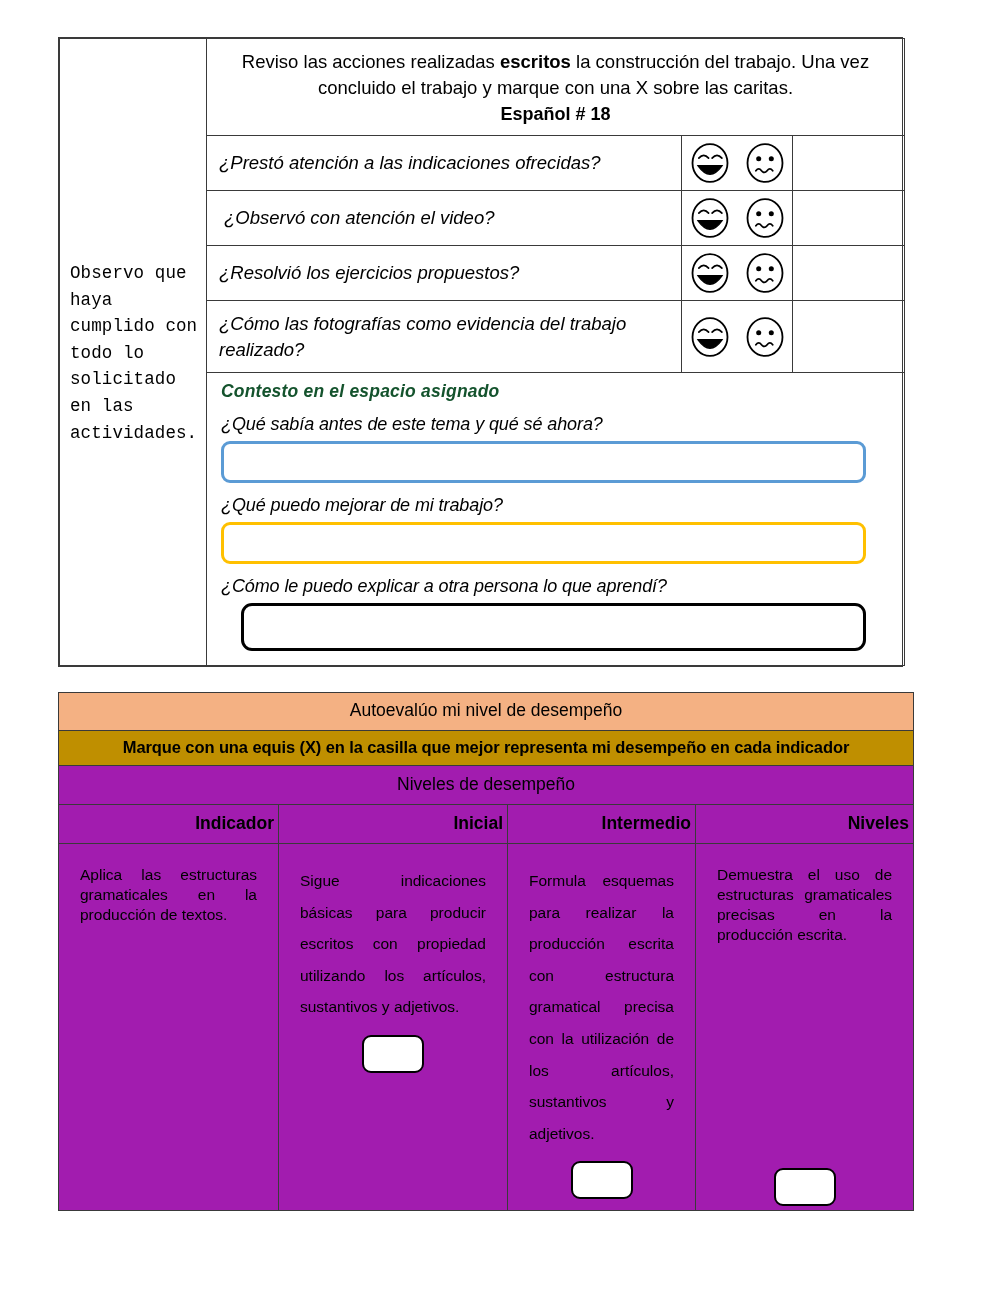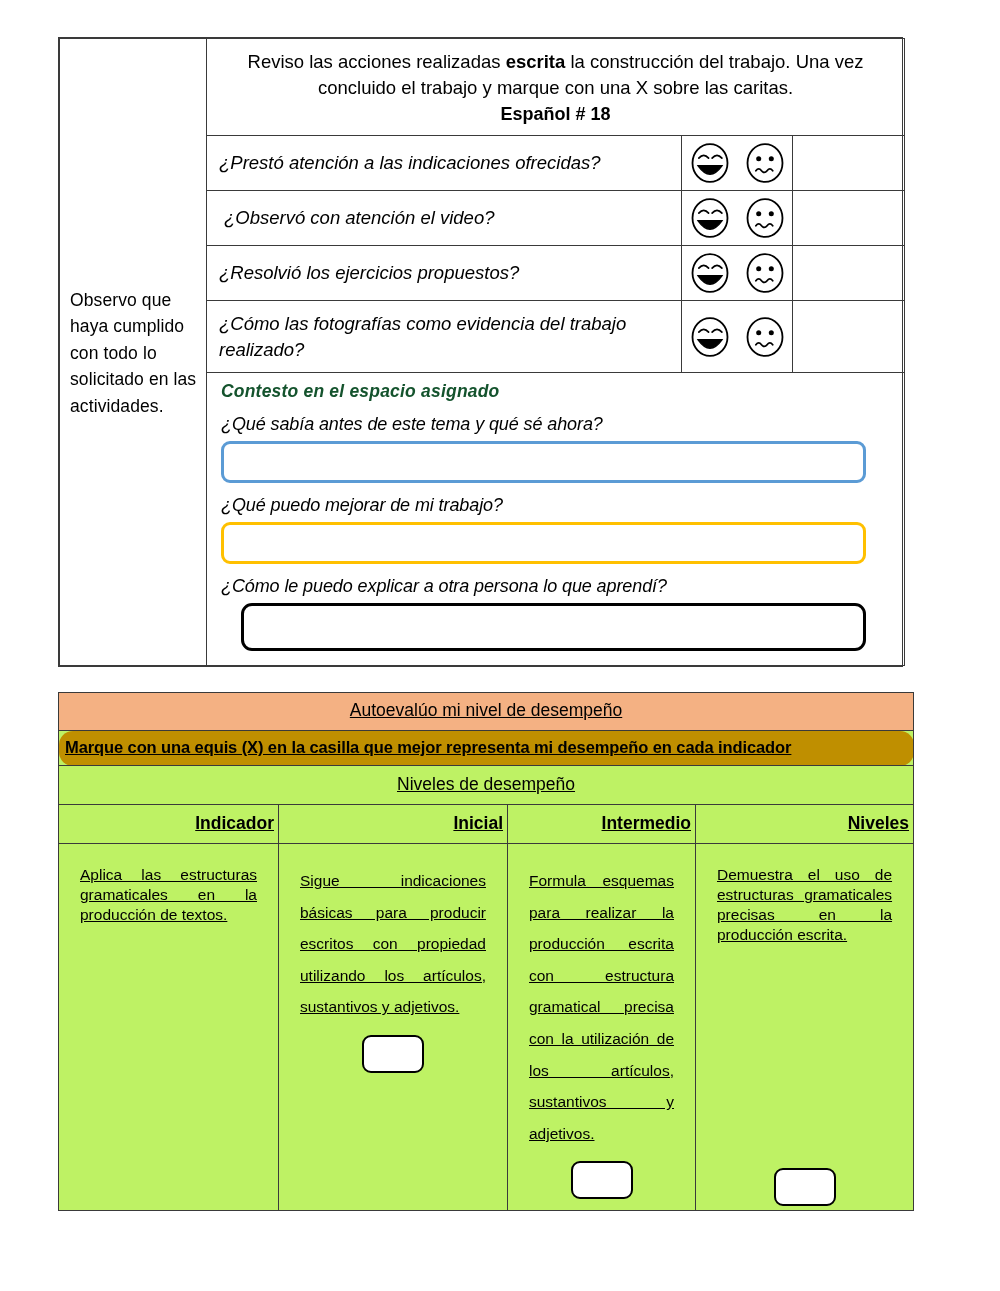--- a/index.html
+++ b/index.html
@@ -25,20 +25,21 @@
   .t1 td { border: 1.2px solid #3a3a3a; vertical-align: top; padding: 0; }
 
   .left-col {
     width: 147px;
     font-size: 17.5px;
     line-height: 1.52;
     padding: 0 8px 0 10px !important;
     vertical-align: middle !important;
     font-weight: 300;
     letter-spacing: 0.1px;
+    font-family: Liberation Mono, monospace;
   }
   .left-col .lc-inner { padding-top: 2px; }
 
   .intro {
     padding: 10px 14px 8px 14px !important;
     text-align: center;
     font-size: 18.5px;
     line-height: 1.42;
     font-weight: 300;
   }
@@ -98,39 +99,38 @@
   .ans-gold  { border: 3px solid #ffc000; height: 42px; margin-bottom: 2px; }
   .ans-black { border: 3.5px solid #000000; height: 48px; margin: 6px 0 0 20px; border-radius: 11px; }
 
   
   .t2 {
     position: absolute;
     left: 58px; top: 692px;
     width: 855px;
     border-collapse: collapse;
     table-layout: fixed;
-    background: #bef264;
-    text-decoration: underline;
+    background: #a21caf;
   }
   .t2 td { border: 1.2px solid #3a3a3a; padding: 0; vertical-align: top; }
 
   .band-peach {
     background: #f4b183;
     text-align: center;
     font-size: 17.5px;
     padding: 7px 4px 9px 4px !important;
     font-weight: 300;
   }
   .band-gold {
     background: #bf8f00;
+    text-align: center;
     font-size: 16.5px;
     font-weight: 700;
     padding: 7px 6px 8px 6px !important;
     letter-spacing: -0.1px;
-    border-radius: 14px;
   }
   .band-plain {
     text-align: center;
     font-size: 17.5px;
     padding: 8px 4px 9px 4px !important;
     font-weight: 300;
   }
   .colhead {
     text-align: right;
     font-weight: 700;
@@ -167,21 +167,21 @@
         <col style="width:475px">
         <col style="width:111px">
         <col style="width:112px">
       </colgroup>
       <tbody>
         <tr>
           <td class="left-col" rowspan="6">
             <div class="lc-inner">Observo que haya cumplido con todo lo solicitado en las actividades.</div>
           </td>
           <td class="intro" colspan="3">
-            <span>Reviso las acciones realizadas </span><b>escrita</b><span> la construcción del trabajo. Una vez concluido el trabajo y marque con una X sobre las caritas.</span>
+            <span>Reviso las acciones realizadas </span><b>escritos</b><span> la construcción del trabajo. Una vez concluido el trabajo y marque con una X sobre las caritas.</span>
             <span class="esp">Español # 18</span>
           </td>
         </tr>
 
         <tr>
           <td class="qtext">¿Prestó atención a las indicaciones ofrecidas?</td>
           <td class="facecell">
             <div class="facerow">
               <svg class="face" viewBox="0 0 60 60">
                 <ellipse cx="30" cy="30" rx="25" ry="27" fill="#fff" stroke="#000" stroke-width="2.6"></ellipse>

